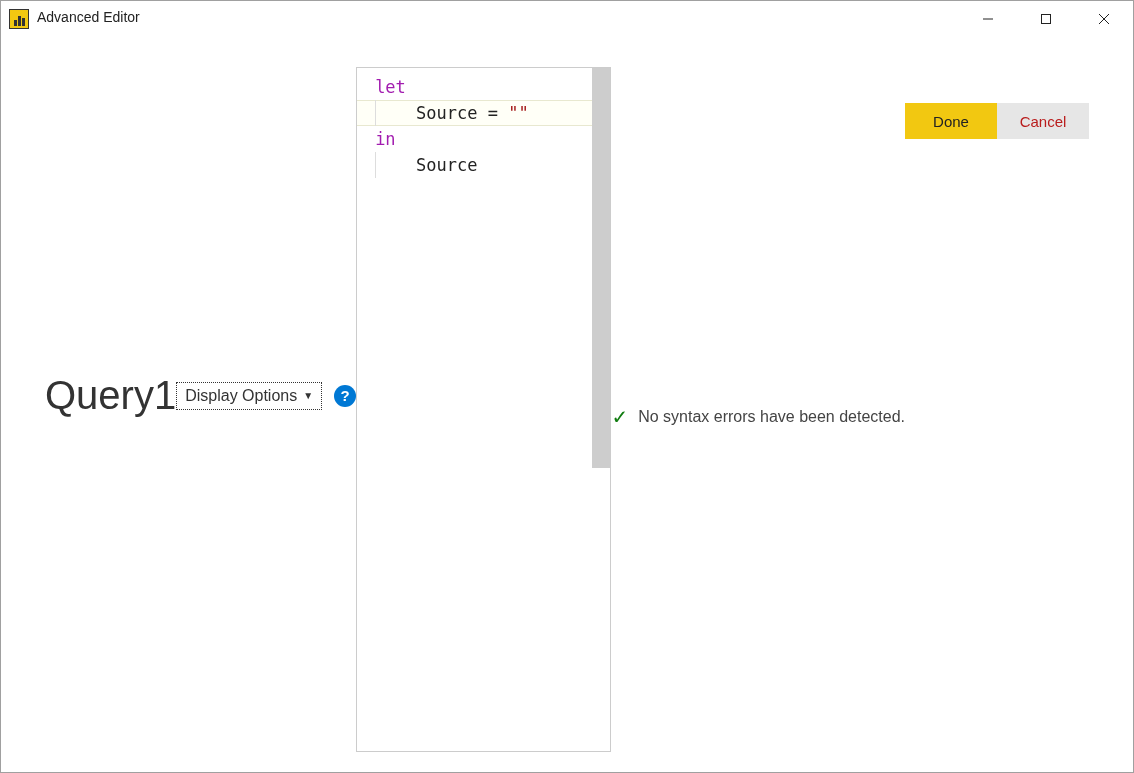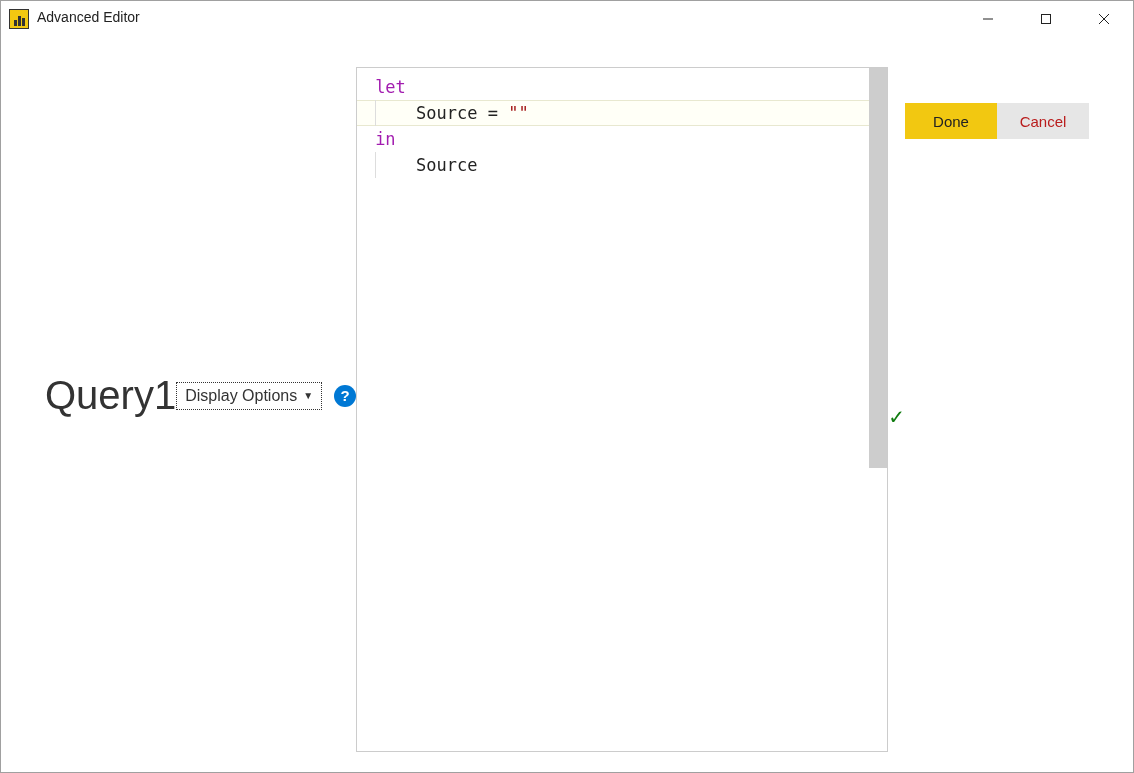--- a/index.html
+++ b/index.html
@@ -244,20 +244,21 @@
       <div class="code-line"><span class="kw">let</span></div>
       <div class="code-line"><span class="plain">    </span><span class="plain">Source = </span><span class="str">""</span></div>
       <div class="code-line"><span class="kw">in</span></div>
       <div class="code-line"><span class="plain">    </span><span class="plain">Source</span></div>
     </div>
     <div class="scrollbar-v"></div>
   </div>
 
   <div class="status-row">
     <span class="check-icon">✓</span>
+    <span>No syntax errors have been detected.</span>
   </div>
 
   <div class="button-row">
     <button class="btn btn-primary">Done</button>
     <button class="btn btn-secondary">Cancel</button>
   </div>
 
 </div>
 
 </body></html>

